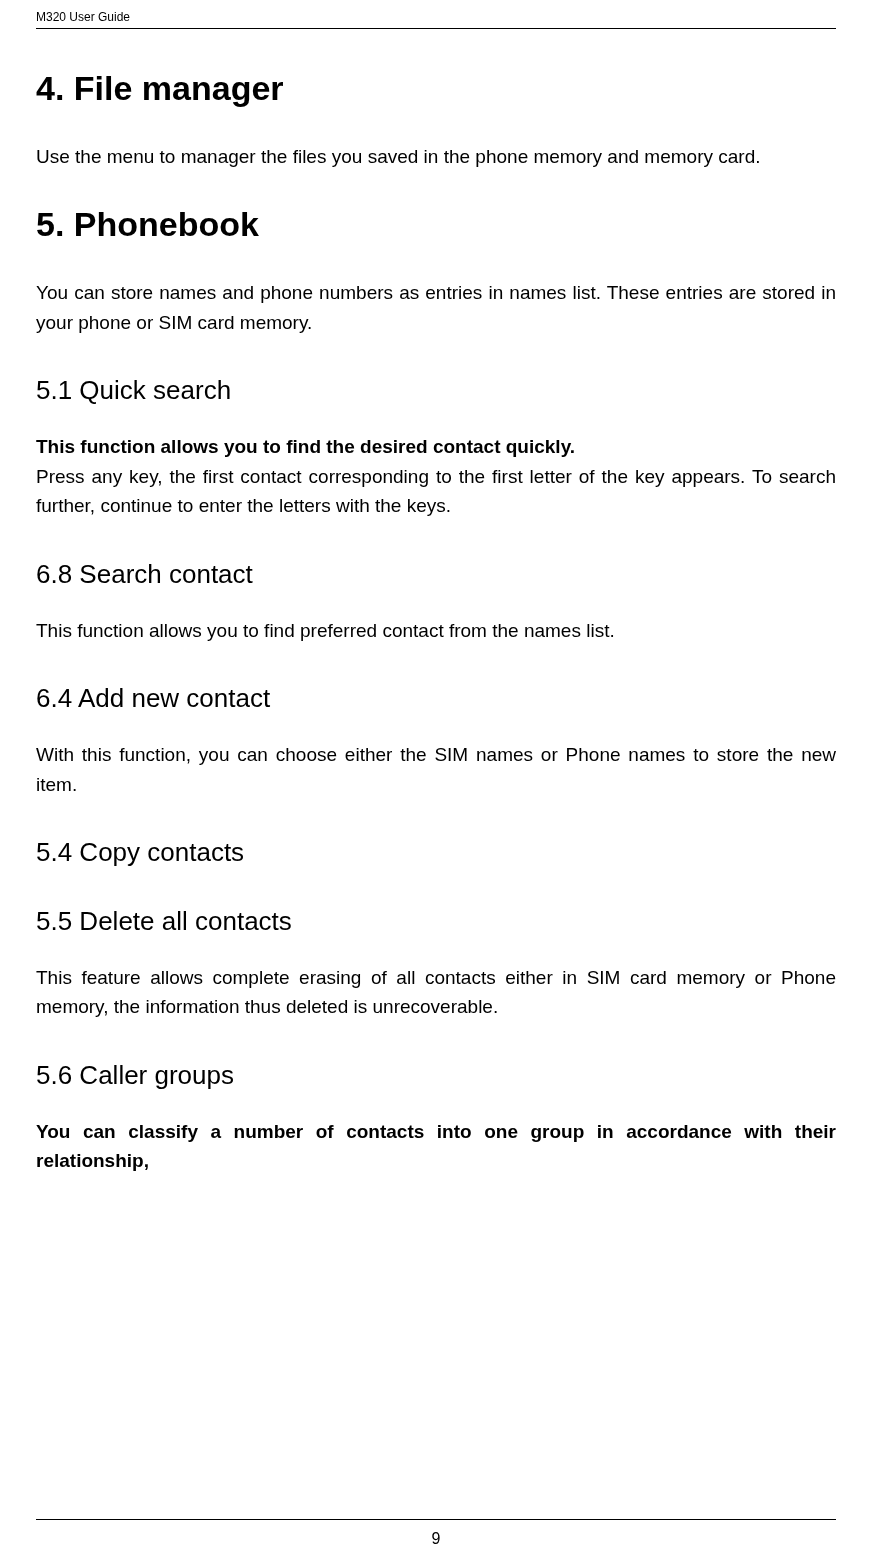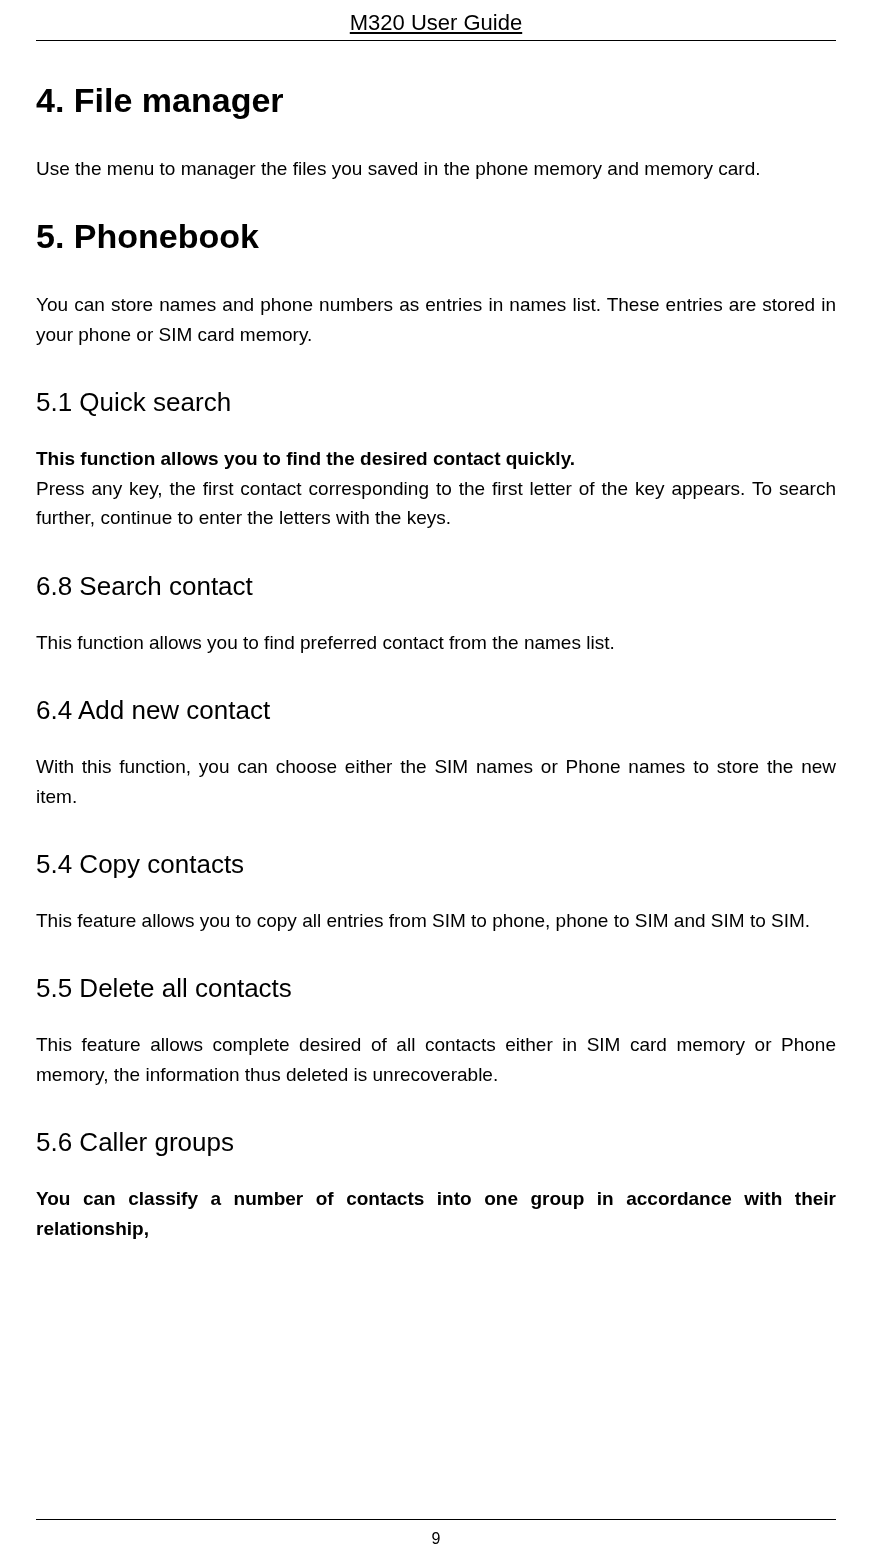--- a/index.html
+++ b/index.html
@@ -10,24 +10,22 @@
     color: #000;
   }
   .page {
     box-sizing: border-box;
     width: 872px;
     min-height: 1554px;
     padding: 10px 36px 0 36px;
     position: relative;
   }
   .header {
-    text-align: center;
-    font-size: 22px;
+    font-size: 12px;
     padding-bottom: 4px;
-    text-decoration: underline;
   }
   .hr-top {
     border: none;
     border-top: 1px solid #000;
     margin: 0 0 40px 0;
   }
   .hr-bottom {
     border: none;
     border-top: 1px solid #000;
     margin: 0;
@@ -82,24 +80,23 @@
   <p class="tight">This function allows you to find the desired contact quickly.</p>
   <p>Press any key, the first contact corresponding to the first letter of the key appears. To search further, continue to enter the letters with the keys.</p>
 
   <h2>6.8 Search contact</h2>
   <p>This function allows you to find preferred contact from the names list.</p>
 
   <h2>6.4 Add new contact</h2>
   <p>With this function, you can choose either the SIM names or Phone names to store the new item.</p>
 
   <h2>5.4 Copy contacts</h2>
-  <p>This feature allows you to copy all entries from SIM to phone, phone to SIM and SIM to SIM.</p>
 
   <h2>5.5 Delete all contacts</h2>
-  <p>This feature allows complete desired of all contacts either in SIM card memory or Phone memory, the information thus deleted is unrecoverable.</p>
+  <p>This feature allows complete erasing of all contacts either in SIM card memory or Phone memory, the information thus deleted is unrecoverable.</p>
 
   <h2>5.6 Caller groups</h2>
   <p class="tight">You can classify a number of contacts into one group in accordance with their relationship,</p>
 
   <div class="bottom-rule-wrap">
     <hr class="hr-bottom">
   </div>
   <div class="footer">9</div>
 </div>
 

